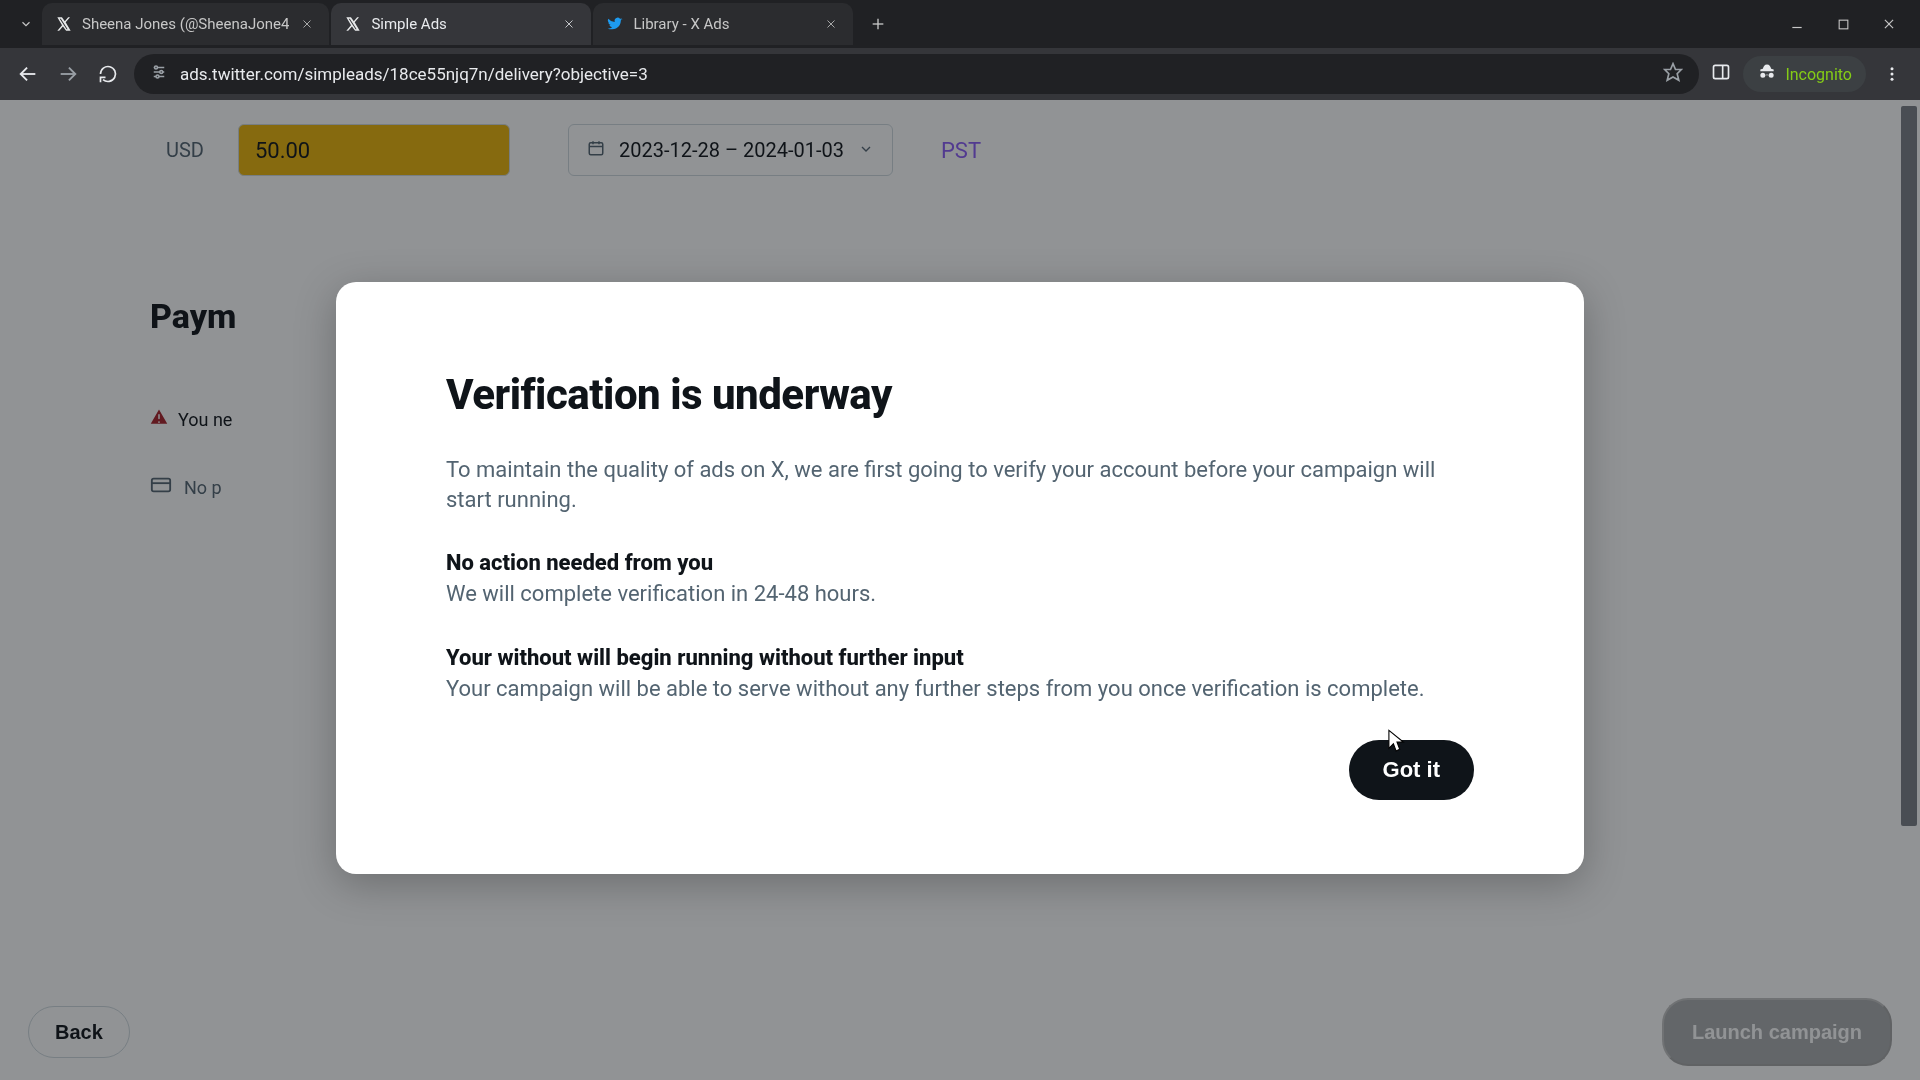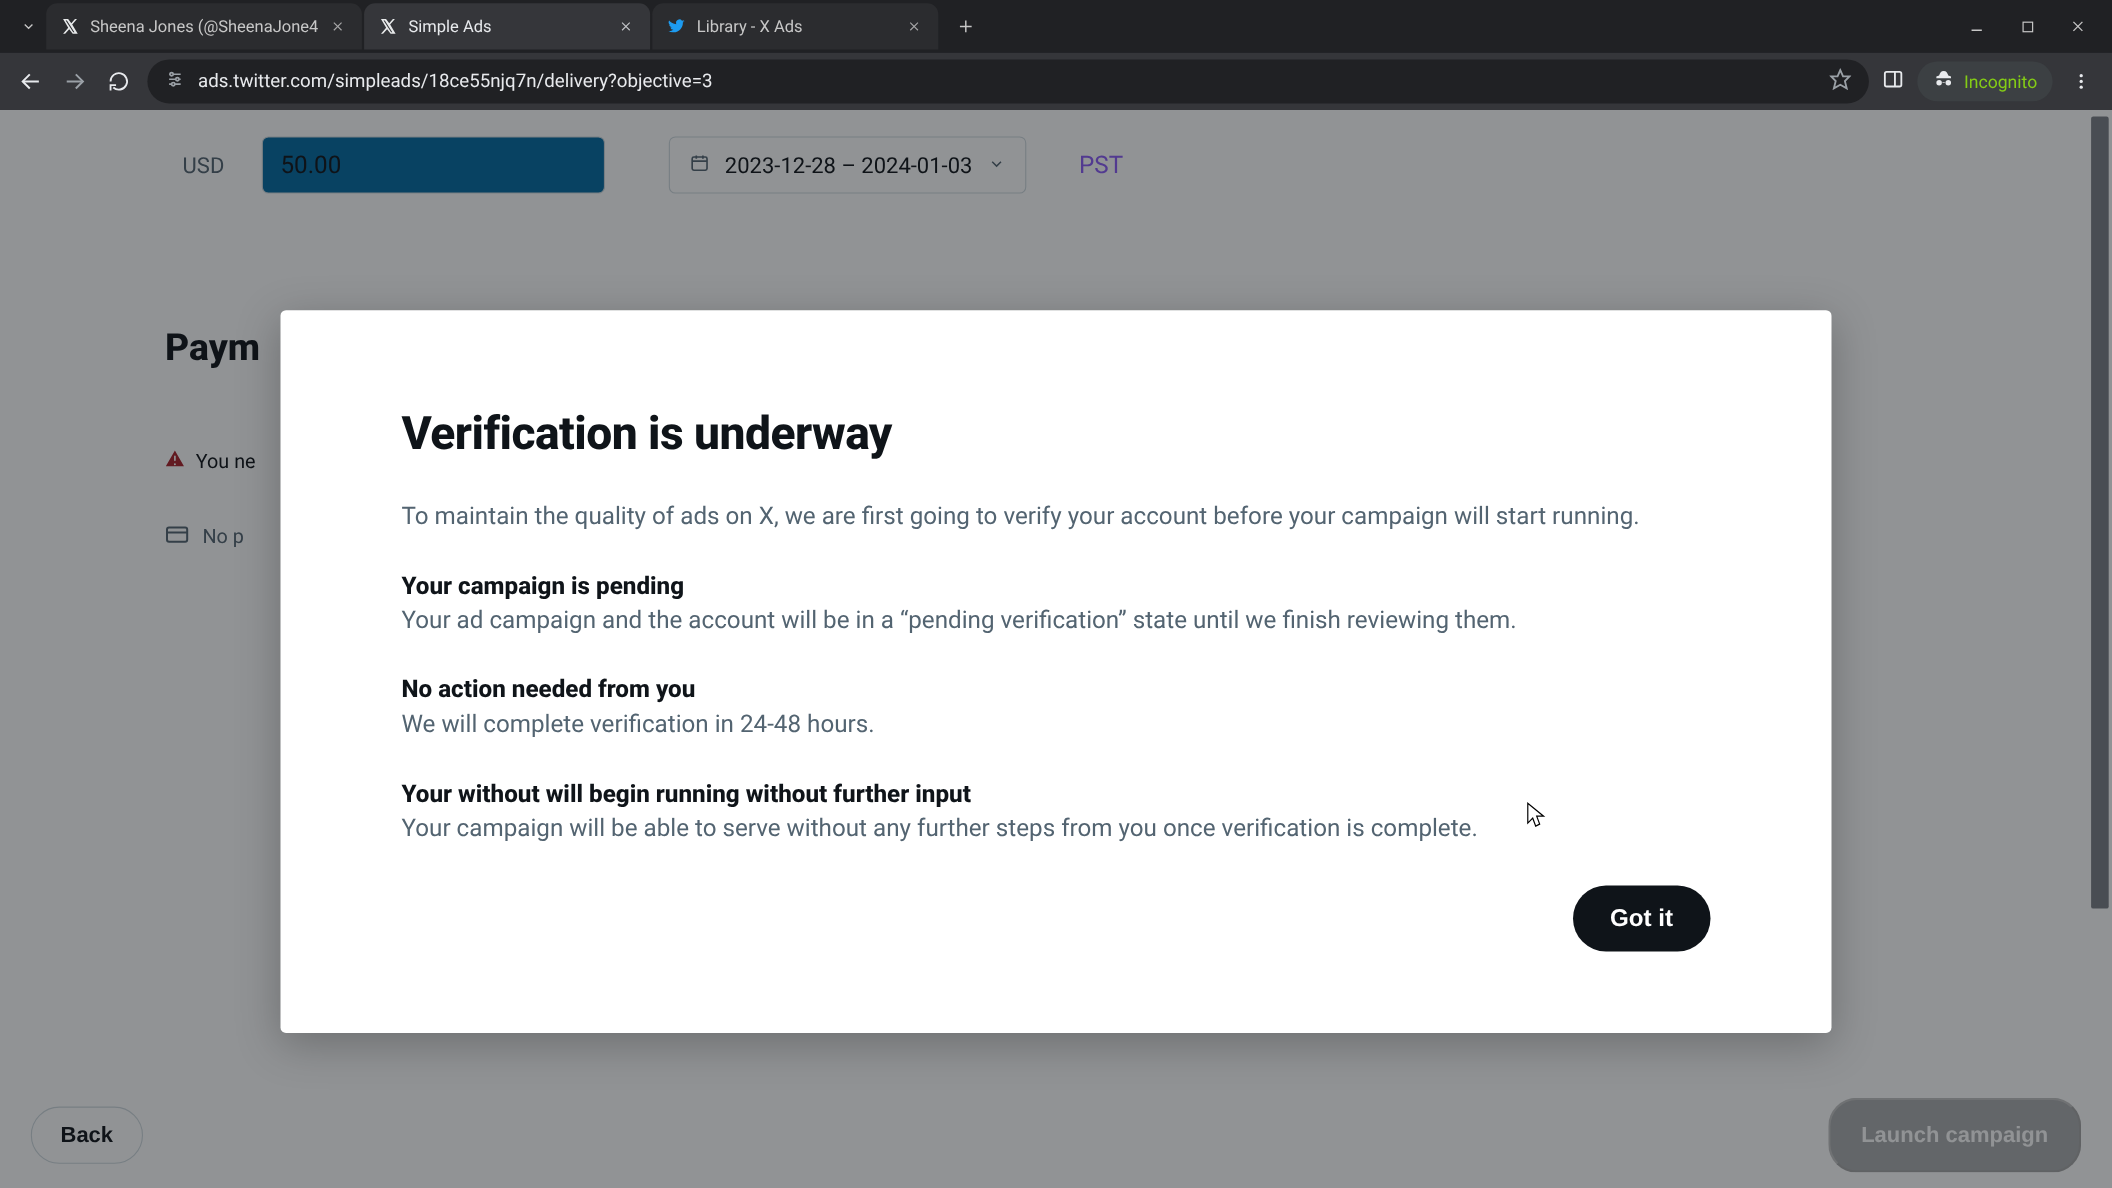--- a/index.html
+++ b/index.html
@@ -59,23 +59,23 @@
     position:absolute; inset:0; background:#fff; padding: 18px 0 0 0;
   }
   .content-inner { width: 1180px; margin-left: 150px; }
   .row-budget {
     display:flex; align-items:center; gap:18px; margin-top:6px;
   }
   .currency {
     font-size:20px; color:#536471; padding: 0 16px; text-align: center;
   }
   .amount-input {
-    width: 312px; height:52px; border:1px solid #cfd9de; border-radius:6px;
+    width: 272px; height:52px; border:1px solid #cfd9de; border-radius:6px;
     display:flex; align-items:center; padding:0 16px; font-size:22px; color:#0f1419;
-    background:#0369a1;
+    background:#eab308;
   }
   .date-select {
     height:52px; border:1px solid #cfd9de; border-radius:6px;
     display:flex; align-items:center; gap:14px; padding:0 18px; font-size:20px; color:#0f1419;
     background:#fff; margin-left: 40px;
   }
   .tz { font-size:22px; color:#8b5cf6; margin-left:30px; }
   .section-title {
     font-size:34px; font-weight:800; color:#0f1419; margin-top:120px;
   }
@@ -99,21 +99,21 @@
     position:absolute; right:3px; top:6px; width:16px; height:720px;
     background:#7b7f86; border-radius:2px;
   }
   
   .overlay {
     position:absolute; inset:0; background:rgba(15,20,25,.46);
     display:flex; align-items:flex-start; justify-content:center;
   }
   .modal {
     margin-top: 182px;
-    width: 1410px; background:#fff; border-radius:5px;
+    width: 1248px; background:#fff; border-radius:20px;
     padding: 88px 110px 74px 110px;
     box-shadow: 0 10px 40px rgba(0,0,0,.25);
   }
   .modal h1 {
     font-size:42px; font-weight:800; color:#0f1419; letter-spacing:-.5px;
   }
   .modal .lead { font-size:22px; color:#536471; margin-top:36px; line-height:1.35; }
   .modal .block { margin-top:36px; }
   .modal .block .b-title { font-size:22px; font-weight:800; color:#0f1419; }
   .modal .block .b-body  { font-size:22px; color:#536471; margin-top:4px; line-height:1.35; }
@@ -339,24 +339,20 @@
   </div>
 
   <div class="scroll-thumb"></div>
 
   <div class="overlay">
     <div class="modal">
       <h1>Verification is underway</h1>
       <p class="lead">To maintain the quality of ads on X, we are first going to verify your account before your campaign will start running.</p>
 
       <div class="block">
-        <div class="b-title">Your campaign is pending</div>
-        <div class="b-body">Your ad campaign and the account will be in a “pending verification” state until we finish reviewing them.</div>
-      </div>
-      <div class="block">
         <div class="b-title">No action needed from you</div>
         <div class="b-body">We will complete verification in 24-48 hours.</div>
       </div>
       <div class="block">
         <div class="b-title">Your without will begin running without further input</div>
         <div class="b-body">Your campaign will be able to serve without any further steps from you once verification is complete.</div>
       </div>
 
       <div class="modal-actions">
         <button class="gotit-btn">

